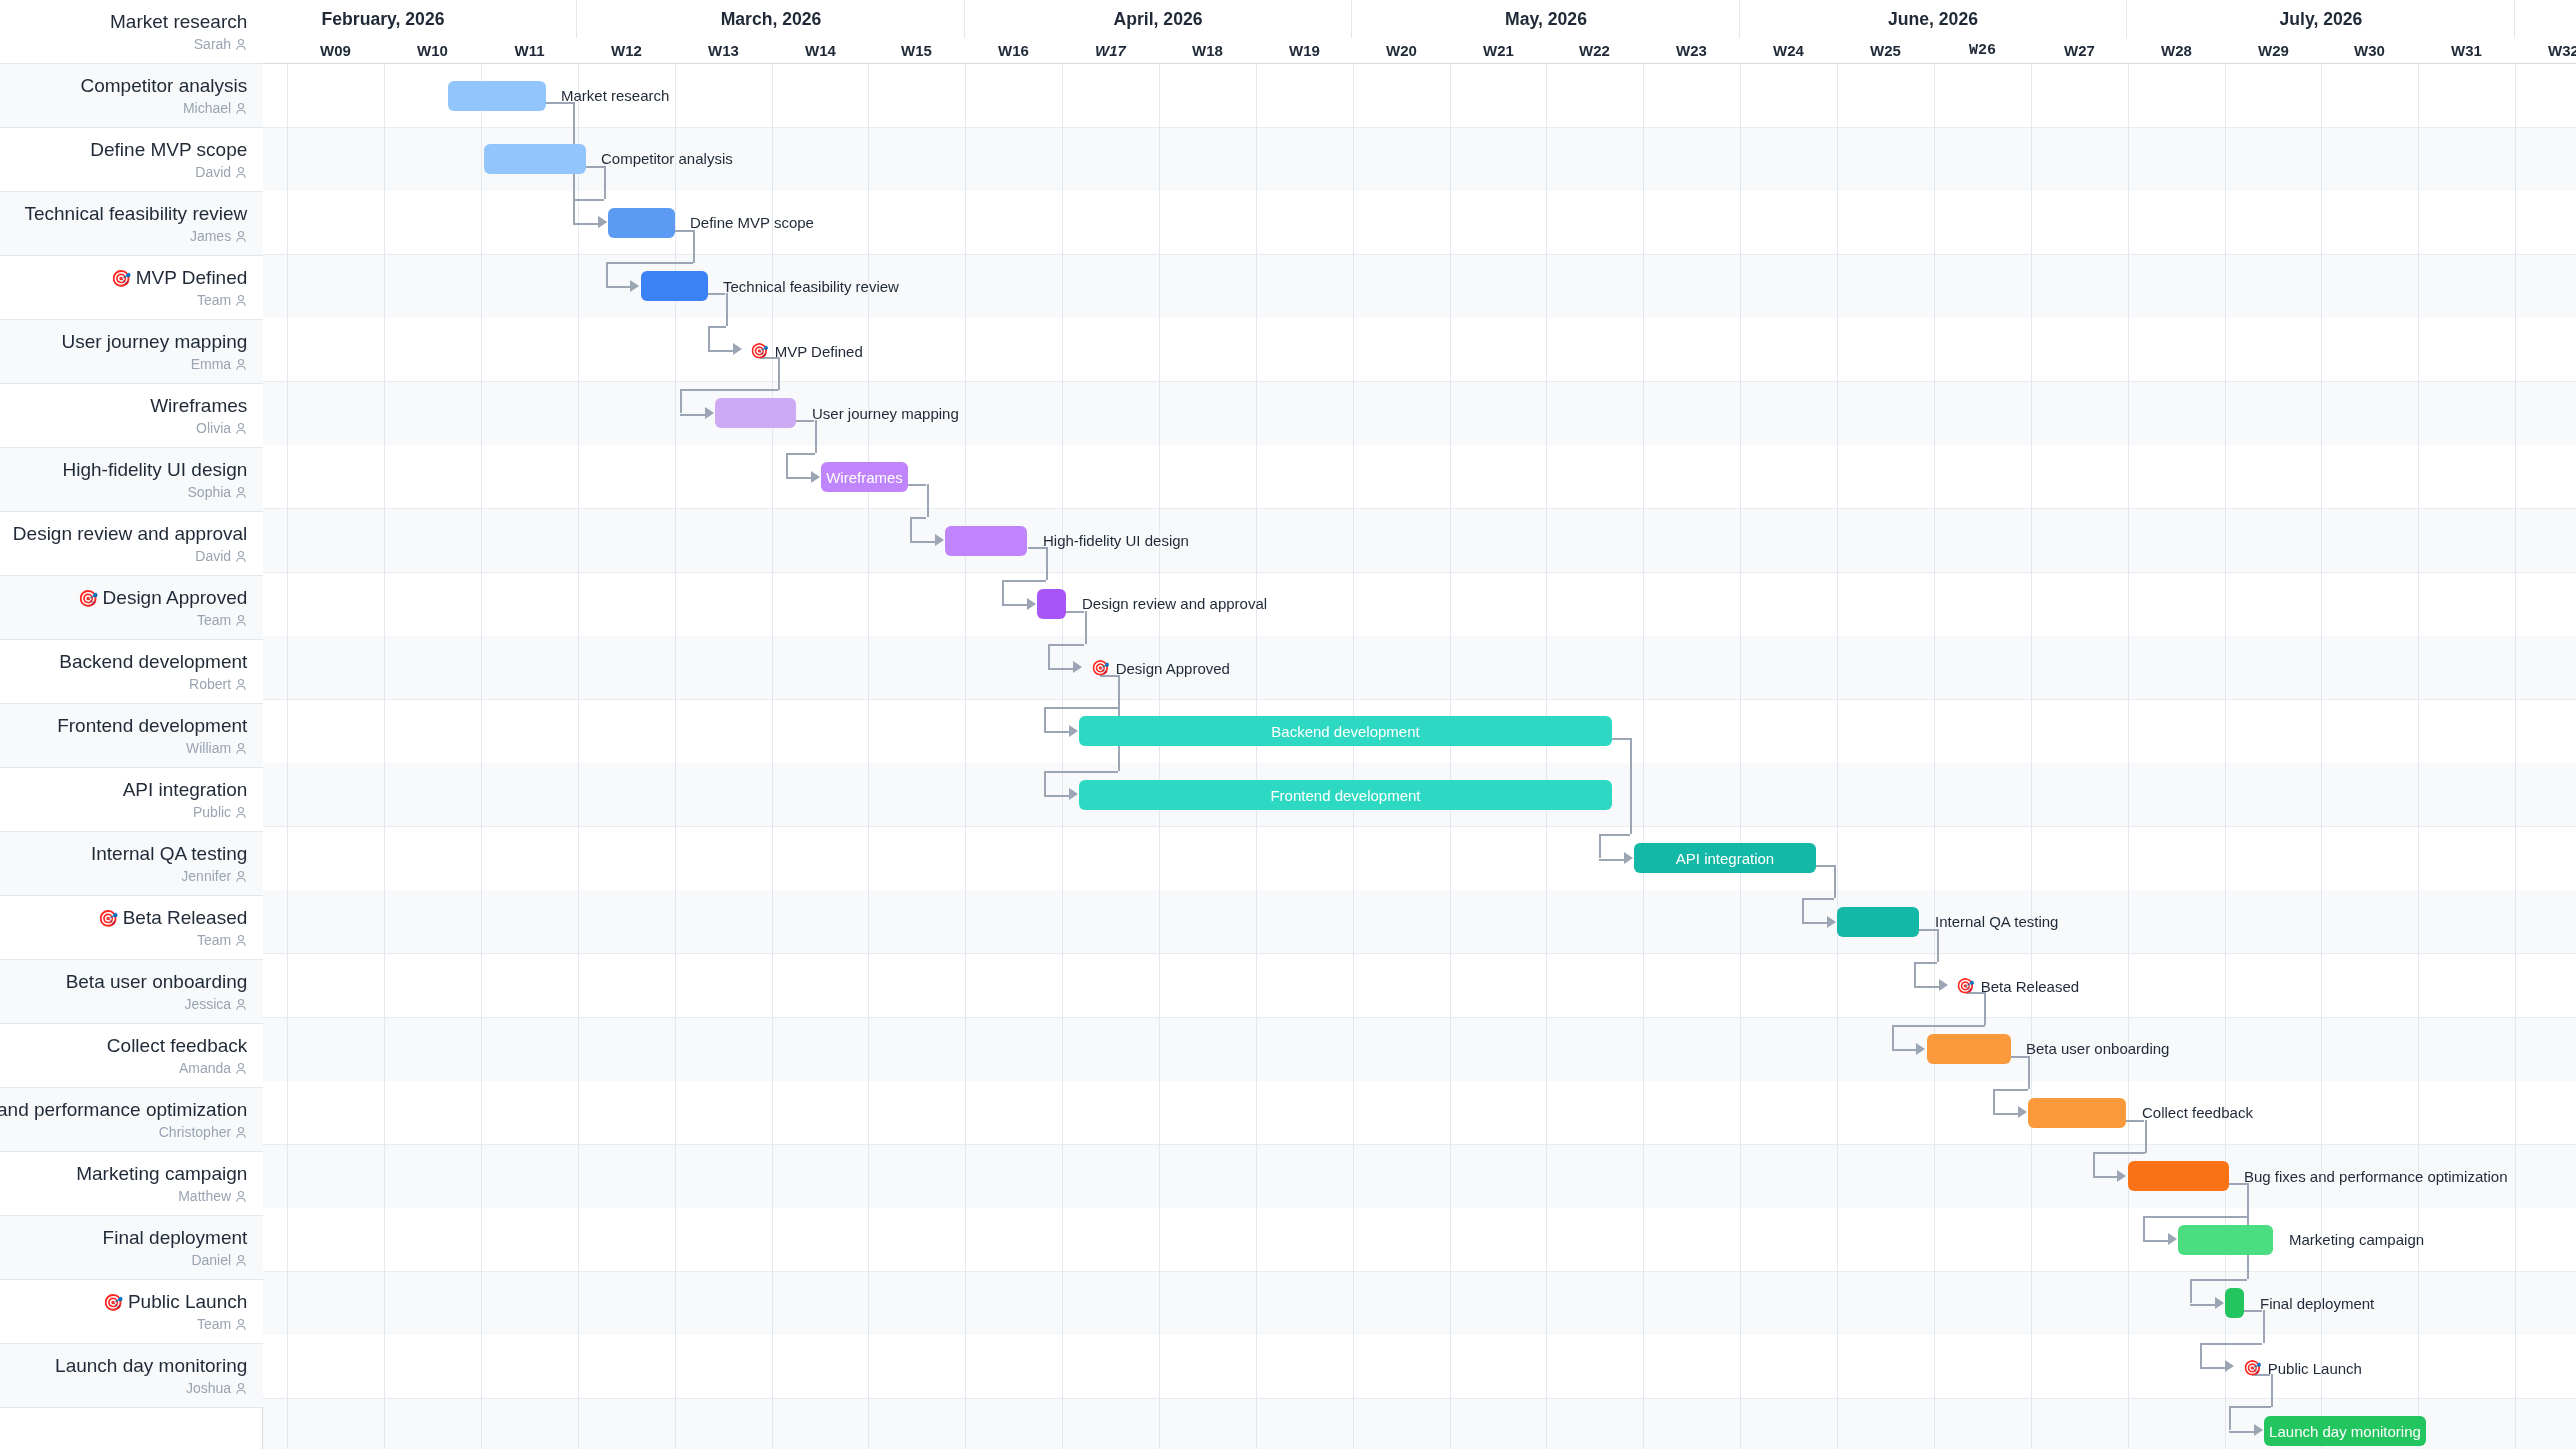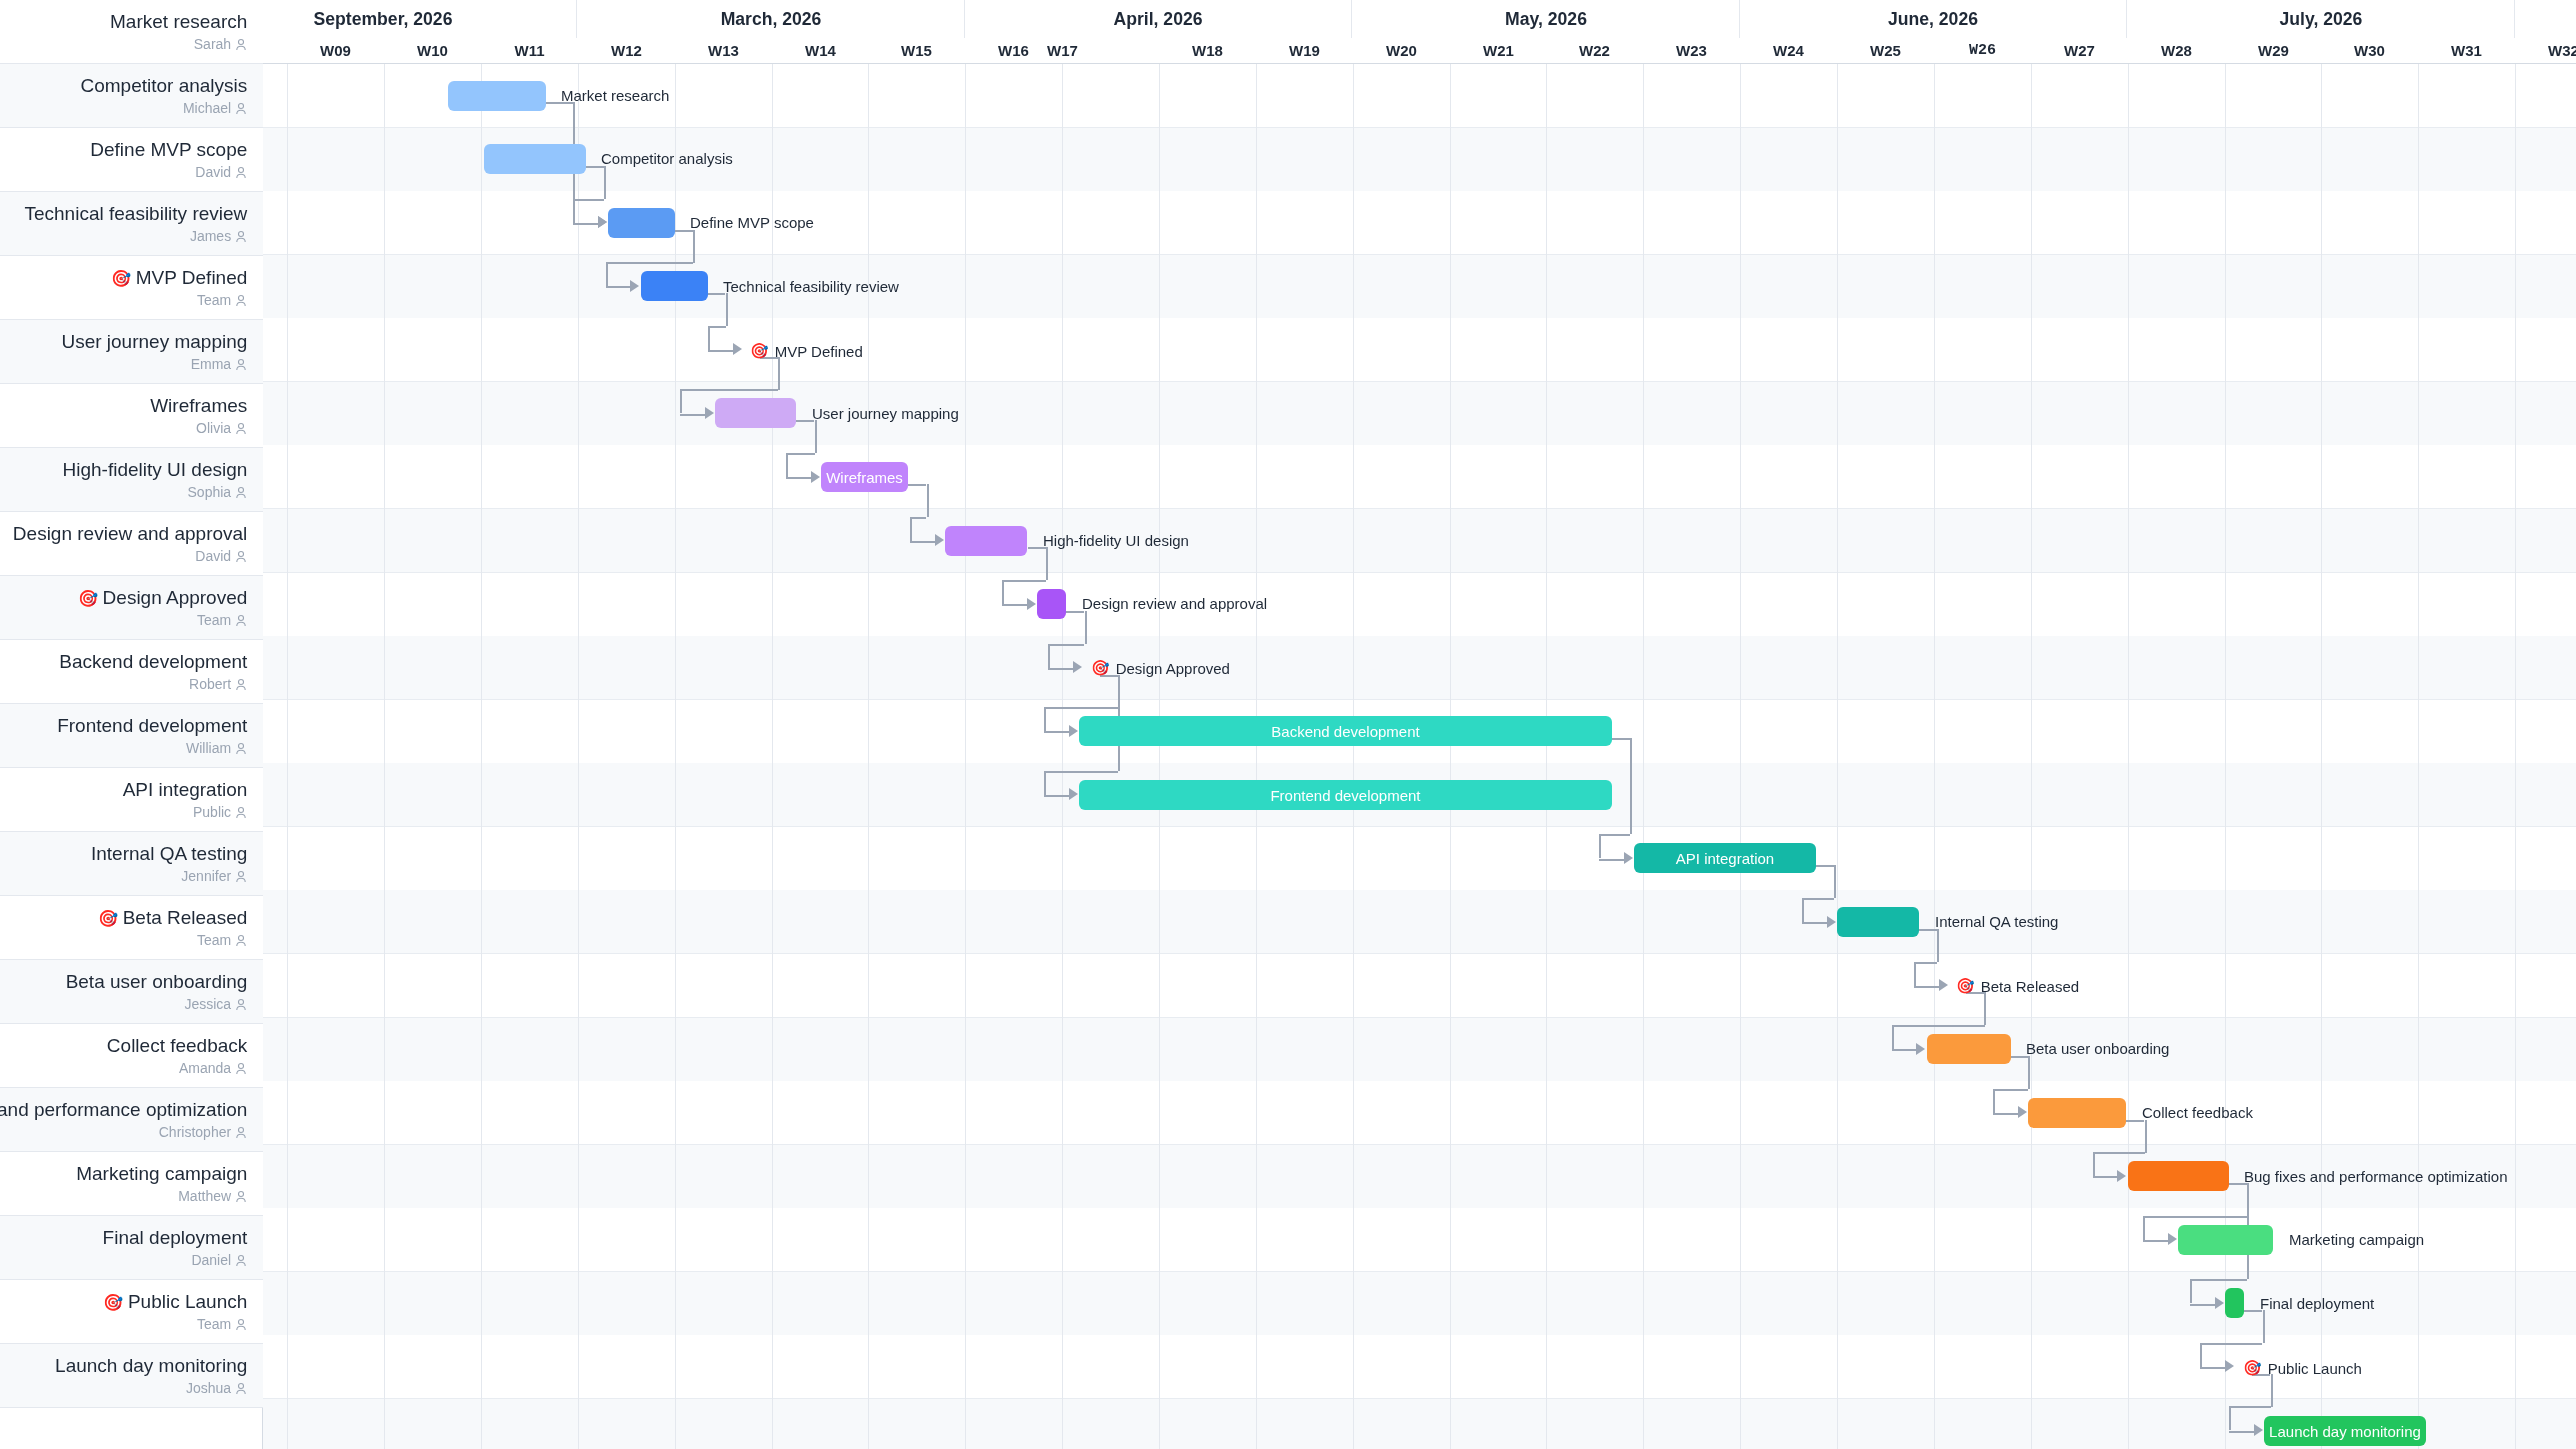--- a/index.html
+++ b/index.html
@@ -375,38 +375,38 @@
               </svg>
             </span>
           </div>
         </div>
       </div>
   </div>
 
   <div id="timeline">
     <div id="tl-inner">
       <div id="month-row">
-          <div class="month-cell" style="left: -73px; width: 387px;">September, 2026</div>
+          <div class="month-cell" style="left: -73px; width: 387px;">February, 2026</div>
           <div class="month-cell" style="left: 315px; width: 387px;">March, 2026</div>
           <div class="month-cell" style="left: 702px; width: 387px;">April, 2026</div>
           <div class="month-cell" style="left: 1090px; width: 387px;">May, 2026</div>
           <div class="month-cell" style="left: 1477px; width: 387px;">June, 2026</div>
           <div class="month-cell" style="left: 1865px; width: 387px;">July, 2026</div>
         </div>
       <div id="week-row">
           <div class="week-cell" style="left: -73px; width: 97px;">W08</div>
           <div class="week-cell" style="left: 24px; width: 97px;">W09</div>
           <div class="week-cell" style="left: 121px; width: 97px;">W10</div>
           <div class="week-cell" style="left: 218px; width: 97px;">W11</div>
           <div class="week-cell" style="left: 315px; width: 97px;">W12</div>
           <div class="week-cell" style="left: 412px; width: 97px;">W13</div>
           <div class="week-cell" style="left: 509px; width: 97px;">W14</div>
           <div class="week-cell" style="left: 605px; width: 97px;">W15</div>
           <div class="week-cell" style="left: 702px; width: 97px;">W16</div>
-          <div class="week-cell" style="left: 751px; width: 97px;">W17</div>
+          <div class="week-cell" style="left: 799px; width: 97px; font-style: italic;">W17</div>
           <div class="week-cell" style="left: 896px; width: 97px;">W18</div>
           <div class="week-cell" style="left: 993px; width: 97px;">W19</div>
           <div class="week-cell" style="left: 1090px; width: 97px;">W20</div>
           <div class="week-cell" style="left: 1187px; width: 97px;">W21</div>
           <div class="week-cell" style="left: 1283px; width: 97px;">W22</div>
           <div class="week-cell" style="left: 1380px; width: 97px;">W23</div>
           <div class="week-cell" style="left: 1477px; width: 97px;">W24</div>
           <div class="week-cell" style="left: 1574px; width: 97px;">W25</div>
           <div class="week-cell" style="left: 1671px; width: 97px; font-family: Liberation Mono, monospace;">W26</div>
           <div class="week-cell" style="left: 1768px; width: 97px;">W27</div>

